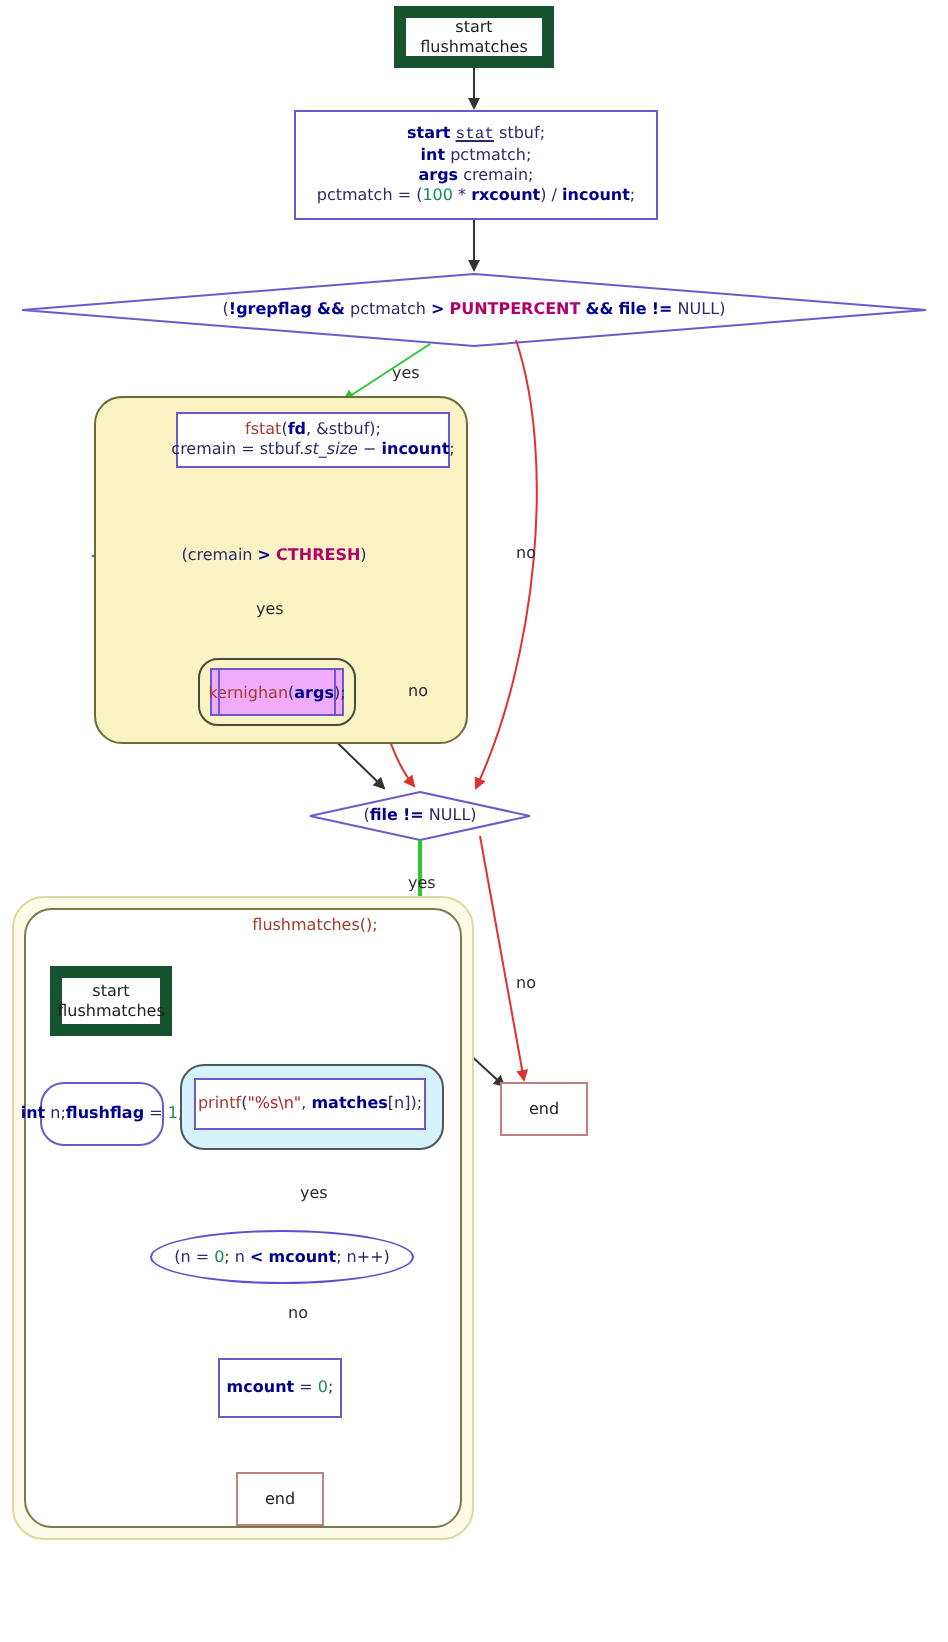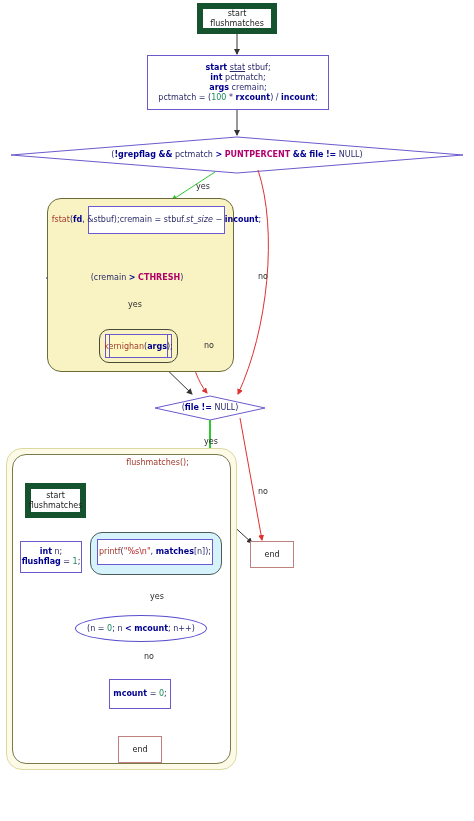--- a/index.html
+++ b/index.html
@@ -8,29 +8,29 @@
   #stage{position:absolute;left:0;top:0;width:474px;height:821px;}
   svg.edges{position:absolute;left:0;top:0;width:474px;height:821px;pointer-events:none;}
   .node{position:absolute;box-sizing:border-box;display:flex;align-items:center;
         justify-content:center;text-align:center;line-height:1.25;}
   .code{font-size:8px;color:#2b2b6b;white-space:nowrap;}
   .code .kw{font-weight:bold;color:#00008f;}
   .code .fn{color:#a23b2d;}
   .code .num{color:#178a5a;}
   .code .mac{color:#b2006b;font-weight:bold;}
   .code .ital{font-style:italic;color:#2b2b6b;}
-  .code .und{text-decoration:underline;}
+  .code .und{text-decoration:underline;font-family:Liberation Mono, monospace;}
   .code .str{color:#b22222;}
   
   .term{border:6px solid #14532d;background:#ffffff;font-size:8px;color:#222;}
   .term.endbox{border:1px solid #c08080;}
   
   .proc{border:1px solid #6a5acd;background:#ffffff;}
   
-  .subr{border:1px solid #6a5acd;background:#fef9c3;position:absolute;text-align:right;}
+  .subr{border:1px solid #6a5acd;background:#f0abfc;position:absolute;text-align:right;}
   .subr:before,.subr:after{content:"";position:absolute;top:0;bottom:0;width:0;
         border-left:1px solid #6a5acd;}
   .subr:before{left:3px;} .subr:after{right:3px;}
   
   .wrap-round{position:absolute;border:1px solid #4a4a3a;border-radius:10px;background:transparent;}
   .wrap-cyan{position:absolute;border:1px solid #4a5a5a;border-radius:12px;background:#d6f3fb;}
   .group-yellow{position:absolute;background:#f9f3c4;border:1px solid #6b6b3a;border-radius:14px;}
   .group-outer{position:absolute;background:#fdfbe8;border:1px solid #dcd9a0;border-radius:16px;}
   .group-inner{position:absolute;background:#ffffff;border:1px solid #7a7a4a;border-radius:14px;}
   .lbl{position:absolute;font-size:8px;color:#333;}
@@ -124,21 +124,21 @@
   <div class="node" style="left:11px;top:147px;width:452px;height:16px;text-align:right;">
     <div class="code">
       (<span class="kw">!grepflag</span> <span class="kw">&amp;&amp;</span> pctmatch <span class="kw">&gt;</span>
       <span class="mac">PUNTPERCENT</span> <span class="kw">&amp;&amp;</span> <span class="kw">file</span>
       <span class="kw">!=</span> NULL)</div>
   </div>
 
   <div class="lbl yes" style="left:196px;top:182px;">yes</div>
   <div class="lbl no" style="left:258px;top:272px;">no</div>
 
-  <div class="node proc" style="left:88px;top:206px;width:137px;height:28px;flex-direction:row;">
+  <div class="node proc" style="left:88px;top:206px;width:137px;height:28px;flex-direction:column;">
     <div class="code">
       <span class="fn">fstat</span>(<span class="kw">fd</span>, &amp;stbuf);</div>
     <div class="code">
       cremain = stbuf.<span class="ital">st_size</span> − <span class="kw">incount</span>;</div>
   </div>
 
   <div class="node" style="left:46px;top:271px;width:182px;height:14px;">
     <div class="code">
       (cremain <span class="kw">&gt;</span> <span class="mac">CTHRESH</span>)</div>
   </div>
@@ -160,21 +160,21 @@
   <div class="lbl yes" style="left:204px;top:437px;">yes</div>
   <div class="lbl no" style="left:258px;top:487px;">no</div>
 
   <div class="node term endbox" style="left:250px;top:541px;width:44px;height:27px;">end</div>
 
   <div class="node term" style="left:25px;top:483px;width:61px;height:35px;flex-direction:column;">
     <span>start</span>
     <span>flushmatches</span>
   </div>
 
-  <div class="node proc" style="left:20px;top:541px;width:62px;height:32px;flex-direction:column;">
+  <div class="node proc" style="left:20px;top:541px;width:62px;height:32px;flex-direction:row;border-radius:12px;">
     <div class="code">
       <span class="kw">int</span> n;</div>
     <div class="code">
       <span class="kw">flushflag</span> = <span class="num">1</span>;</div>
   </div>
 
   <div class="wrap-cyan" style="left:90px;top:532px;width:130px;height:41px;"></div>
   <div class="node proc" style="left:97px;top:539px;width:116px;height:26px;">
     <div class="code">
       <span class="fn">printf</span>(<span class="str">"%s\n"</span>, <span class="kw">matches</span>[n]);</div>

